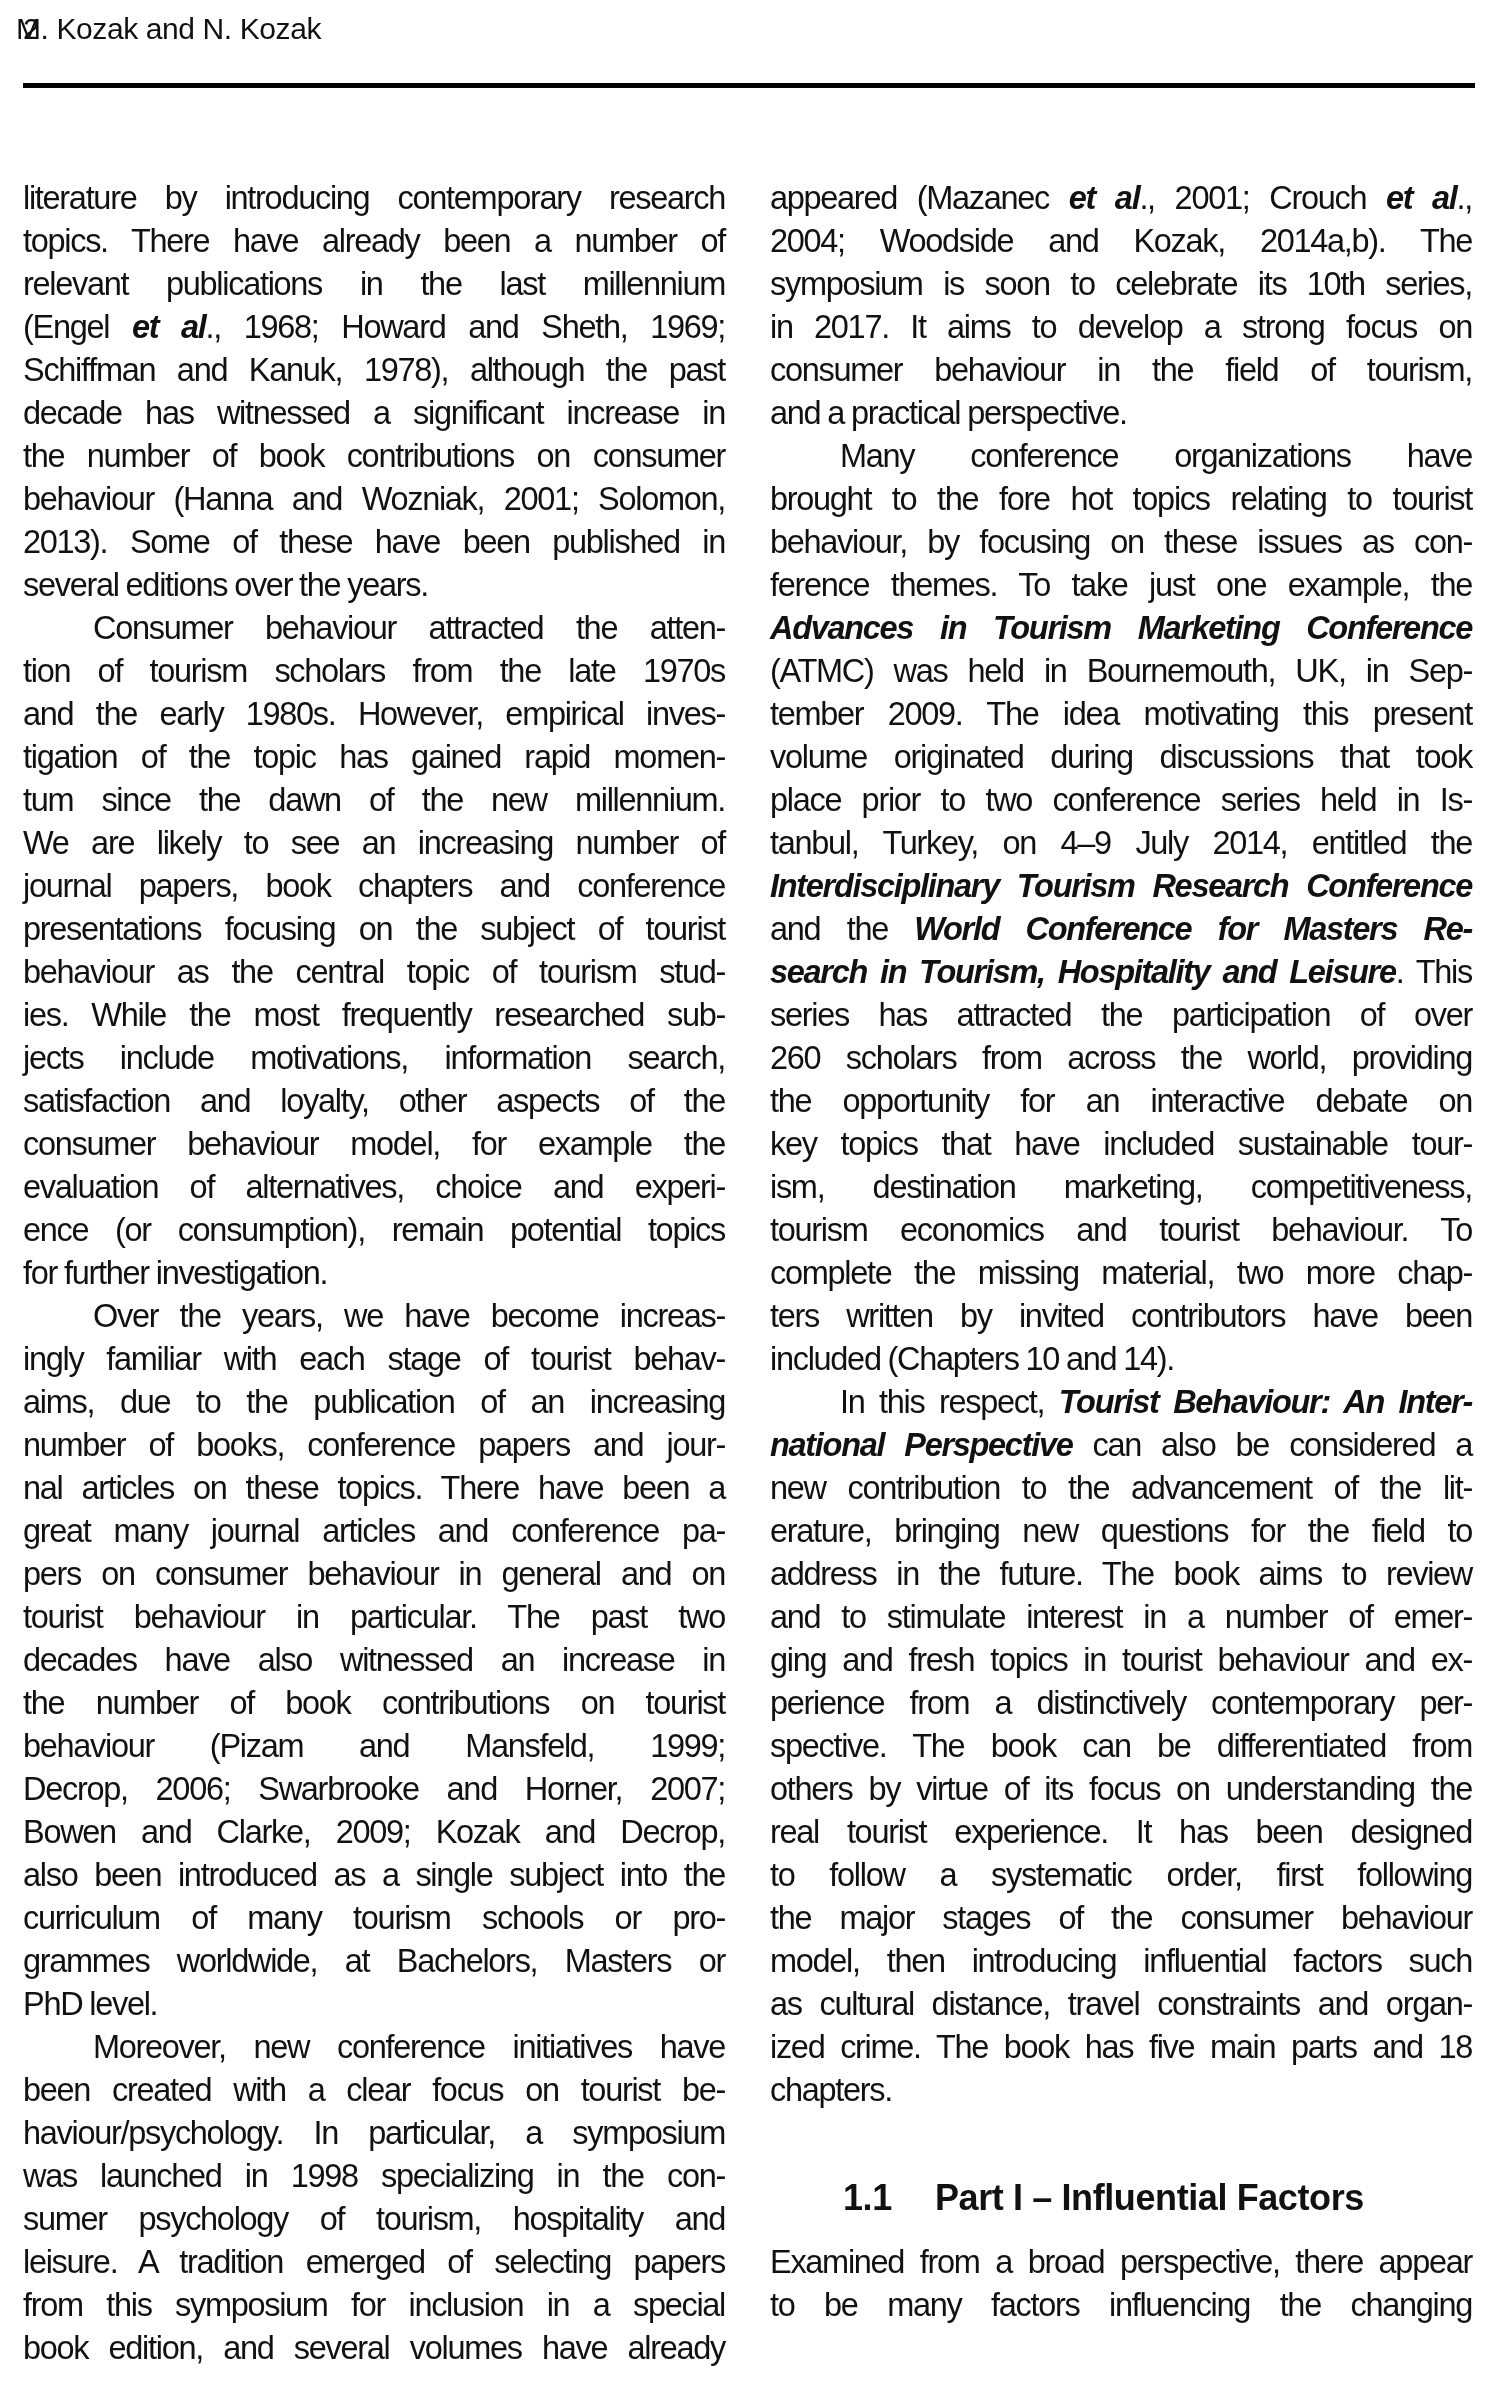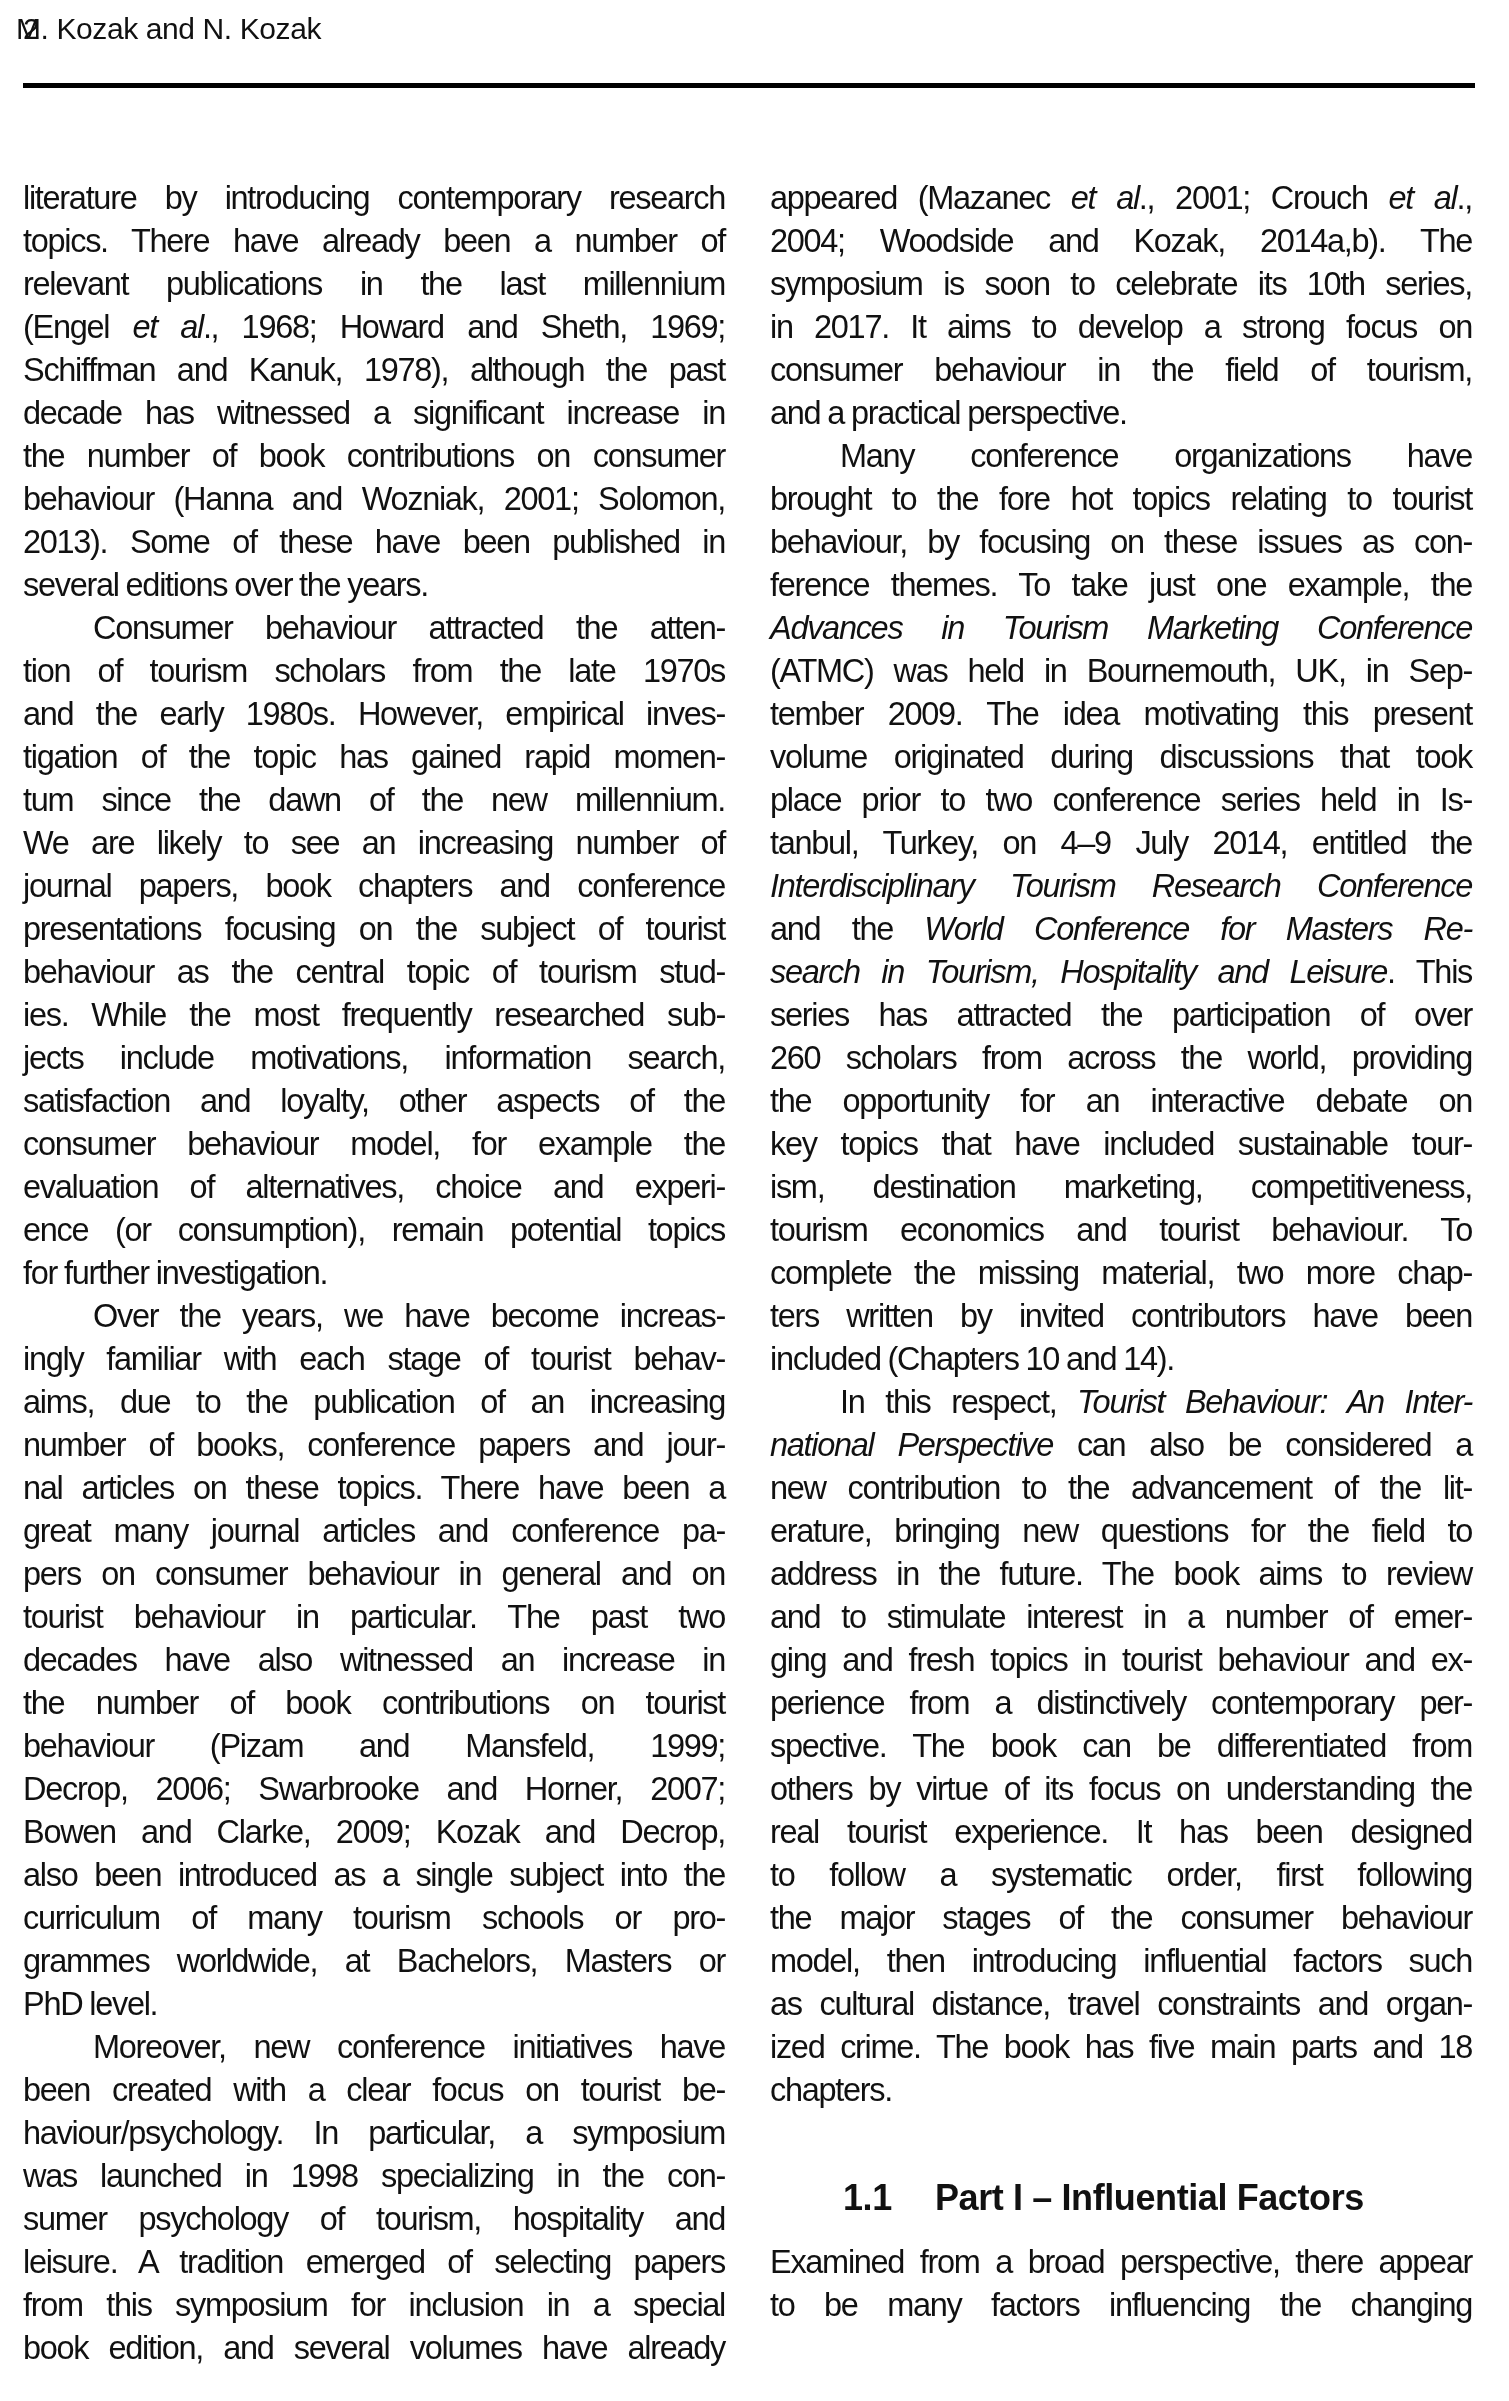--- a/index.html
+++ b/index.html
@@ -11,21 +11,21 @@
   .head-title { position: absolute; left: 16px; width: 1509px; text-align: left; top: 0; }
   .rule { position: absolute; top: 83px; left: 23px; width: 1452px; height: 5px; background: #000; }
   .col { position: absolute; top: 177px; }
   .col-left { left: 23px; width: 702px; }
   .col-right { left: 770px; width: 702px; }
   .ln { display: block; height: 43px; line-height: 43px; font-size: 32.5px;
         text-align: justify; text-align-last: justify; white-space: nowrap; overflow: visible;
         letter-spacing: -1.3px; word-spacing: -0.8px; }
   .ln.last { text-align-last: left; }
   .ln.indent { padding-left: 70px; }
-  .ln i { font-style: italic; }
+  .ln i { font-style: italic; font-weight: bold; }
   .gap { display: block; height: 43px; }
   .section-heading { display: block; height: 86px; line-height: 86px; font-size: 36px; font-weight: bold;
                      padding-left: 73px; letter-spacing: -0.4px; }
   .section-heading .num { display: inline-block; width: 92px; }
 </style>
 </head>
 <body>
 
 <div class="running-head">
   <span class="page-num">2</span>

